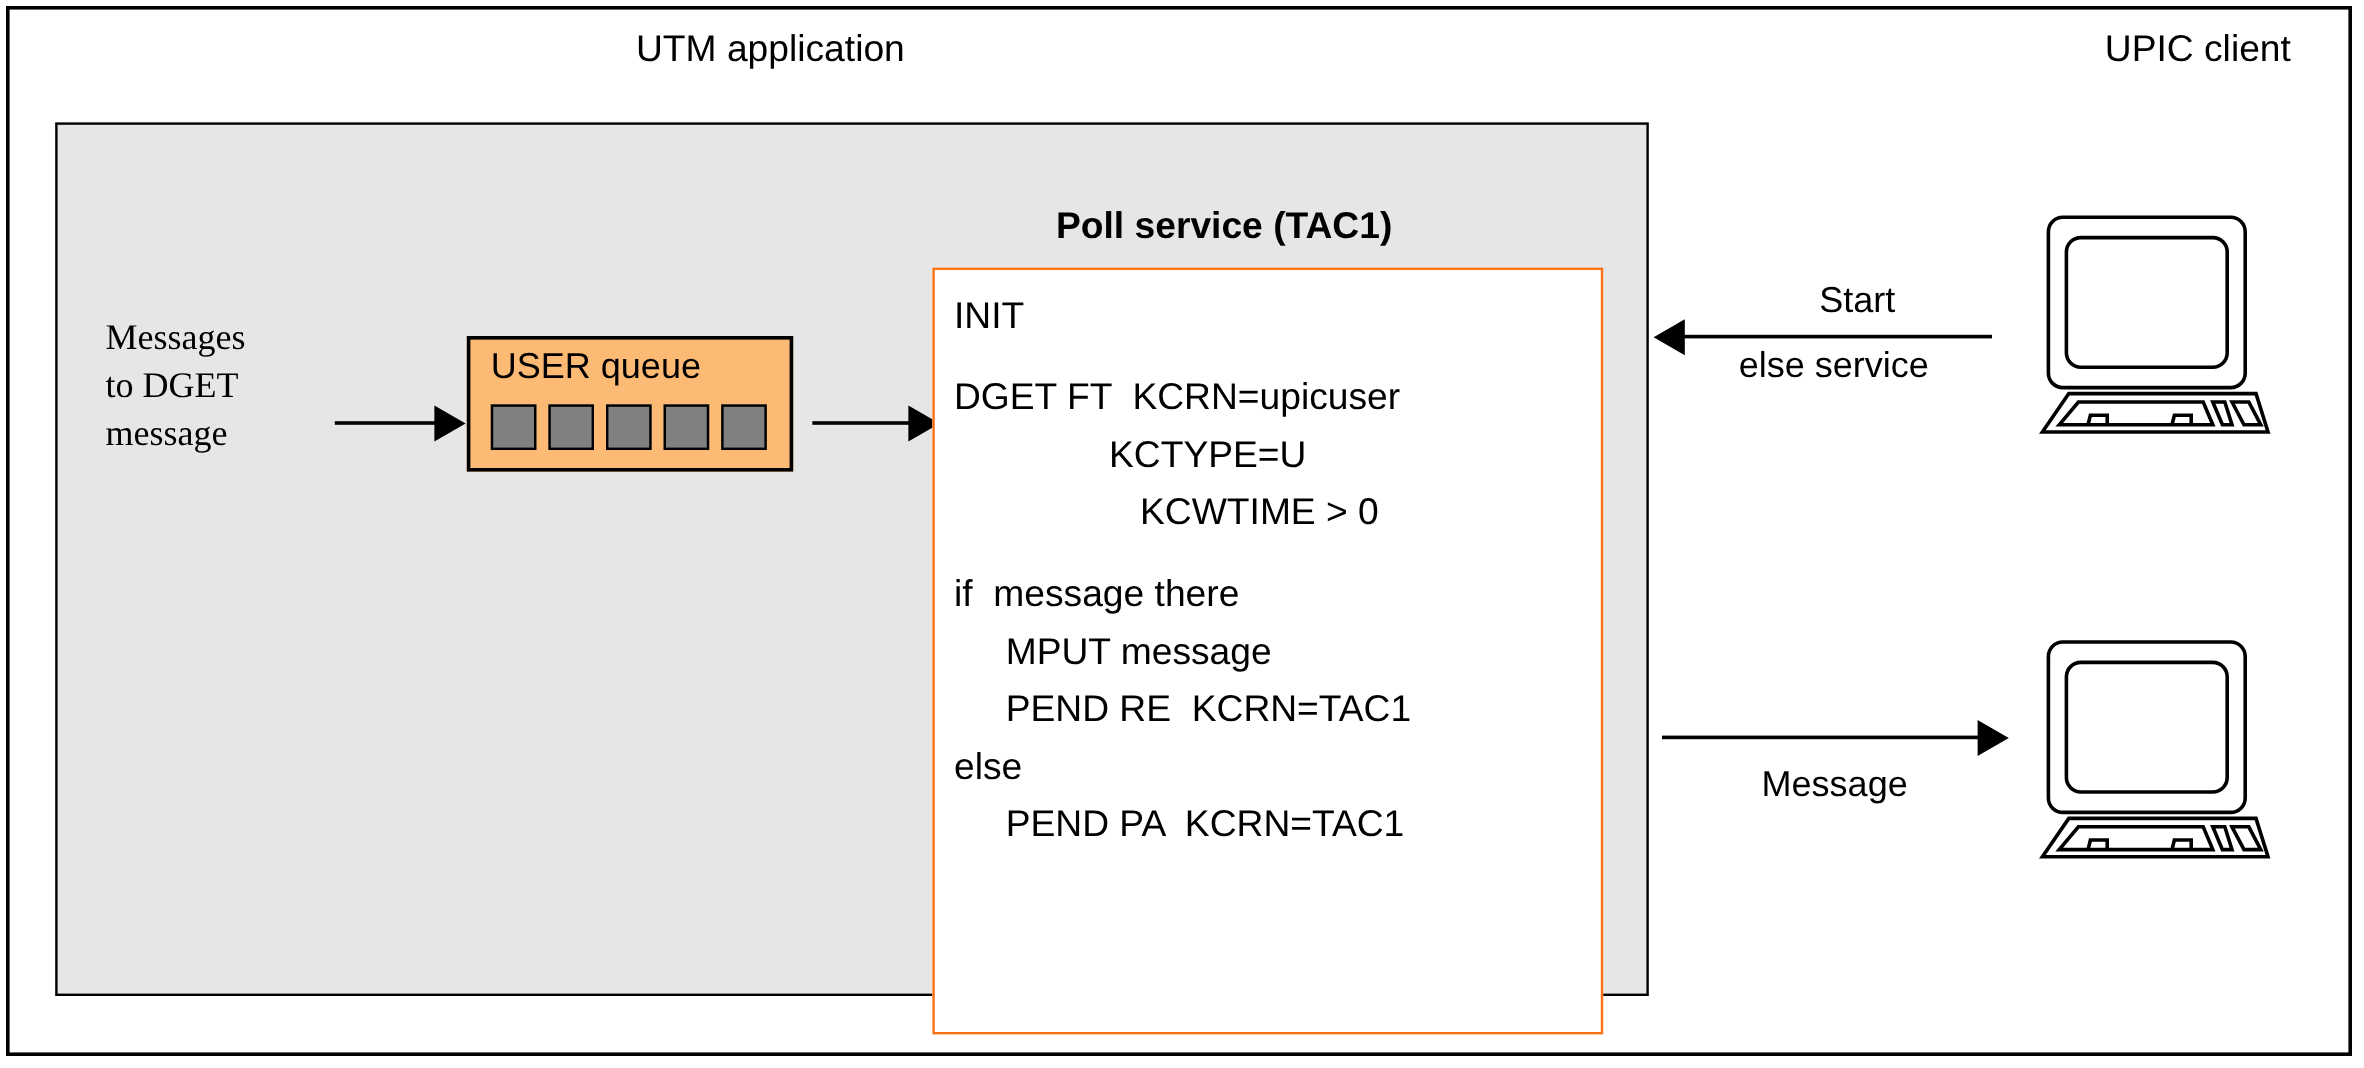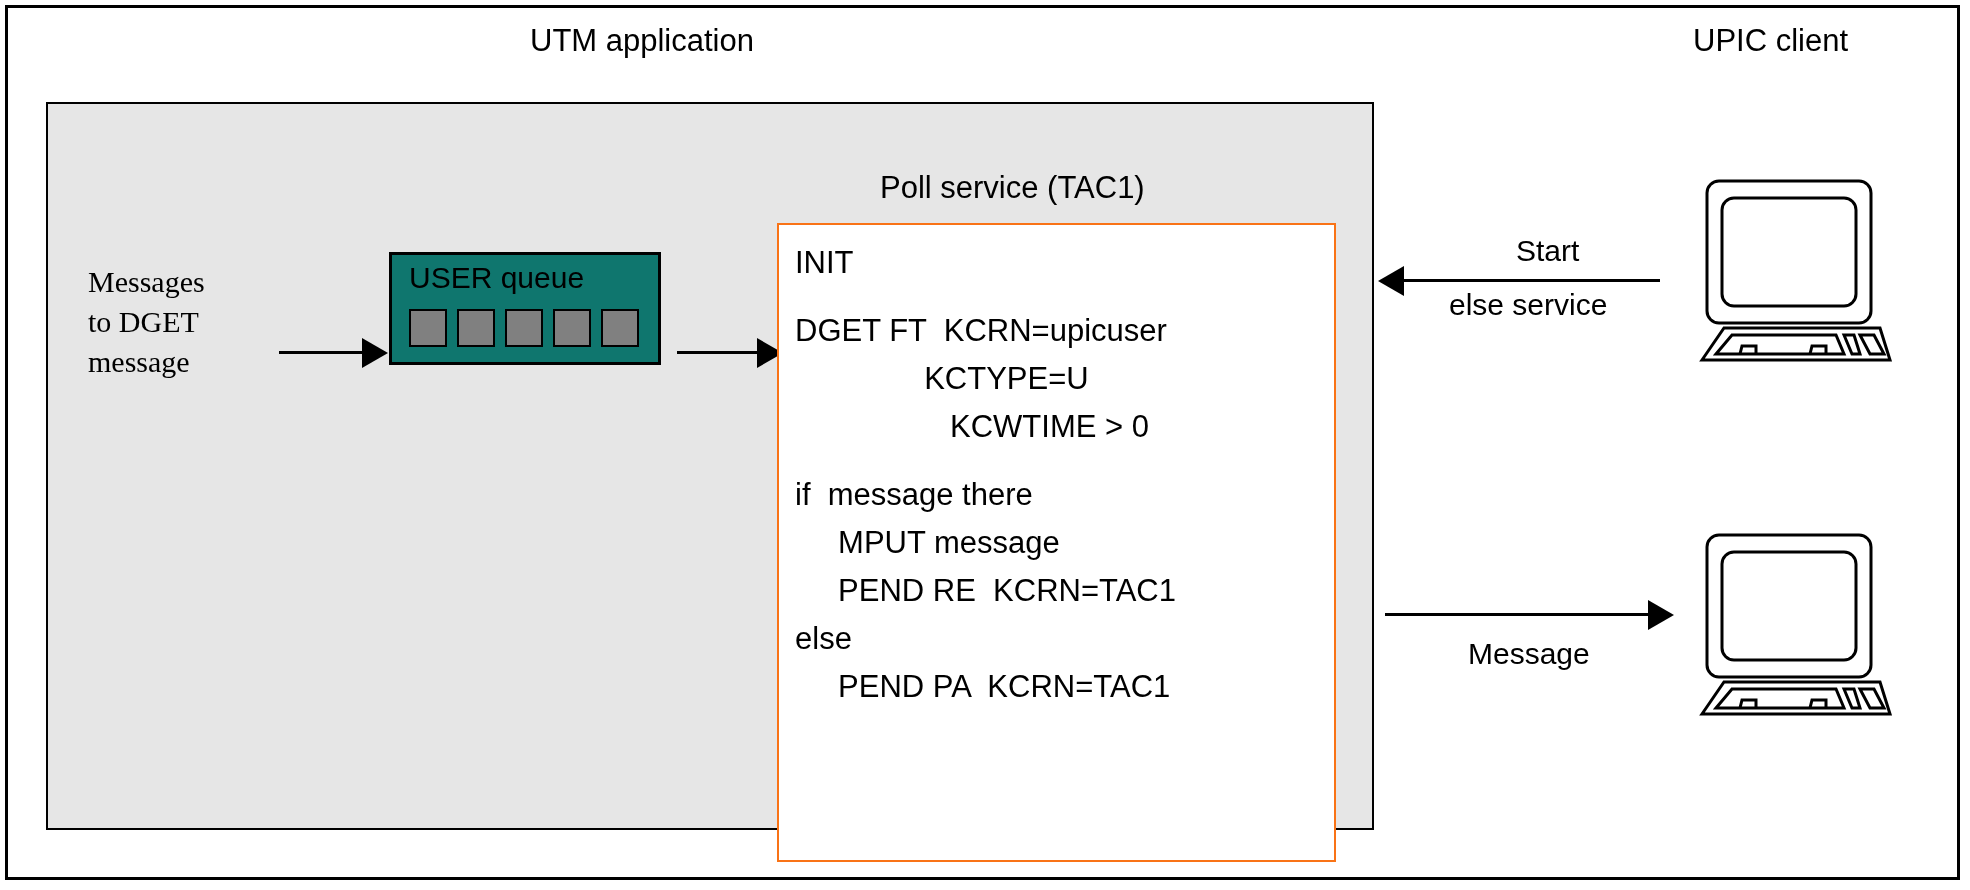--- a/index.html
+++ b/index.html
@@ -42,21 +42,21 @@
     box-sizing: border-box;
   }
   .hdr {
     position: absolute;
     font-size: 31px;
     line-height: 1;
     white-space: nowrap;
     color: #000;
   }
   #hdr-utm { left: 497px; top: 25px; margin-left: 33px; }
-  #hdr-upic { left: 1693px; top: 25px; }
+  #hdr-upic { left: 1754px; top: 25px; }
 
   
   #messages-label {
     position: absolute;
     left: 88px;
     top: 262px;
     font-size: 30px;
     line-height: 40px;
     white-space: nowrap;
     font-family: Liberation Serif, serif;
@@ -84,24 +84,24 @@
     border-bottom: 15px solid transparent;
     border-right: 26px solid #000;
   }
   #arrow1-line { left: 279px; top: 351px; width: 85px; }
   #arrow1-head { left: 362px; top: 338px; }
 
   
   #user-queue-box {
     position: absolute;
     left: 389px;
-    top: 252px;
+    top: 280px;
     width: 272px;
     height: 113px;
-    background: #0f766e;
+    background: #fdba74;
     border: 3px solid #000000;
     box-sizing: border-box;
   }
   #user-queue-label {
     position: absolute;
     left: 17px;
     top: 6px;
     font-size: 30px;
     white-space: nowrap;
   }
@@ -124,20 +124,21 @@
   #arrow2-line { left: 677px; top: 351px; width: 82px; }
   #arrow2-head { left: 757px; top: 338px; }
 
   
   #poll-service-title {
     position: absolute;
     left: 880px;
     top: 170px;
     font-size: 31px;
     white-space: nowrap;
+    font-weight: bold;
   }
 
   
   #code-box {
     position: absolute;
     left: 777px;
     top: 223px;
     width: 559px;
     height: 639px;
     background: #ffffff;

